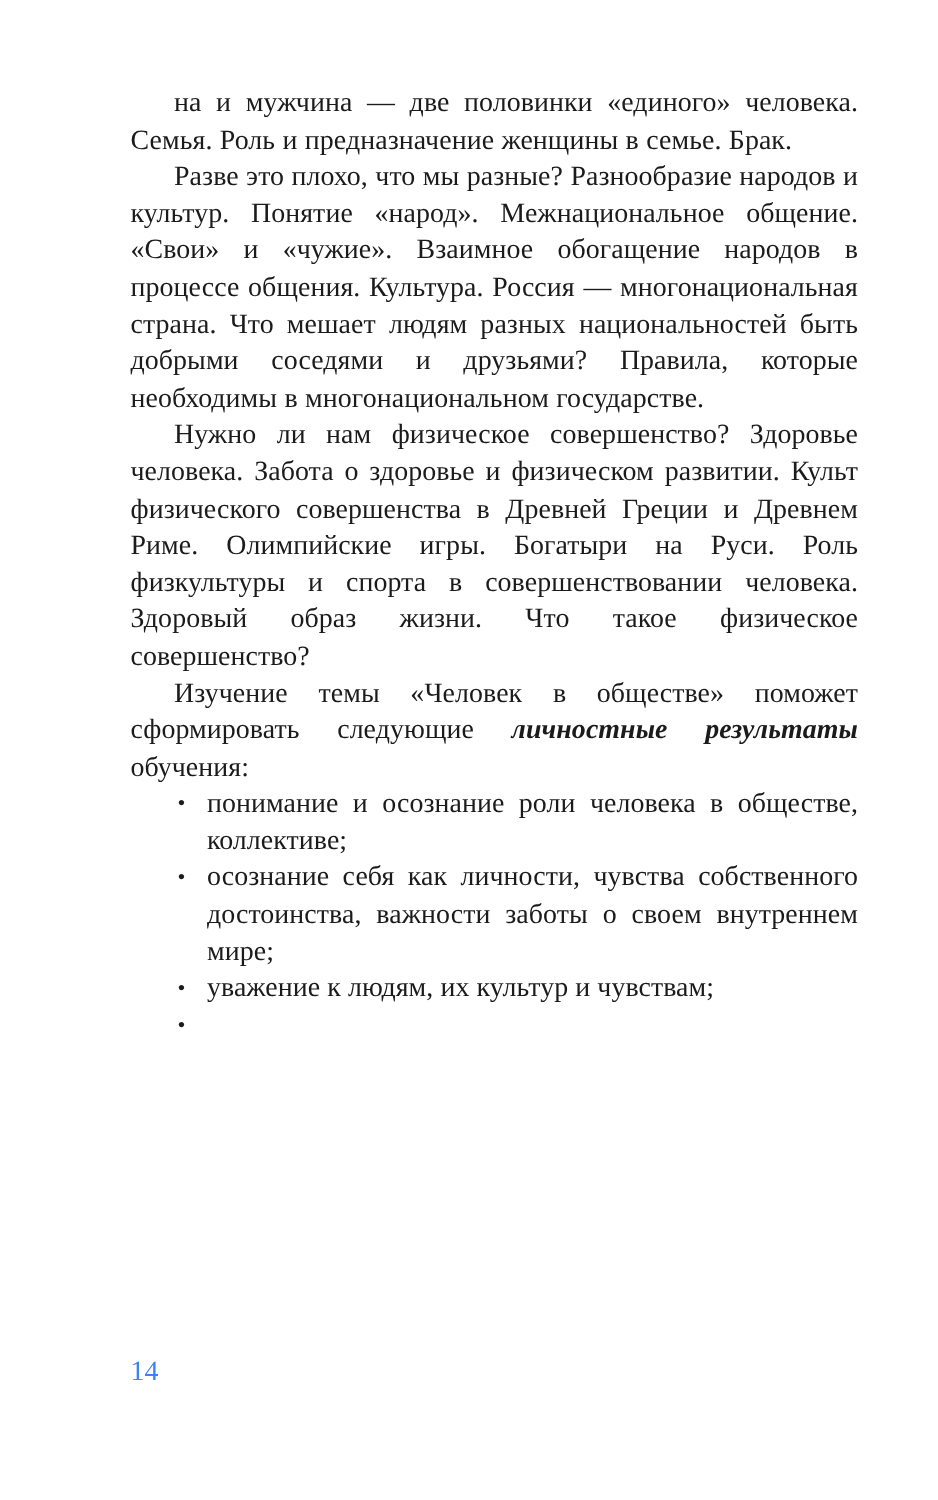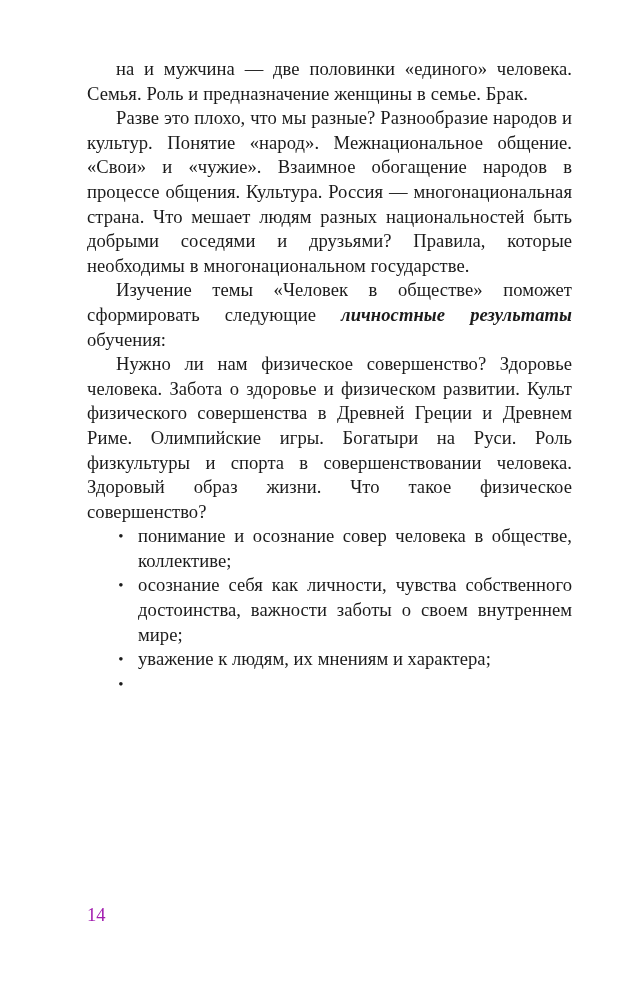--- a/index.html
+++ b/index.html
@@ -81,46 +81,46 @@
   ul.bullet-list li:last-child {
     text-align: justify;
   }
 
   .page-number {
     position: absolute;
     left: 71px;
     top: 903px;
     font-size: 18.6px;
     line-height: 24.6px;
-    color: #a21caf;
+    color: #3b82f6;
   }
 </style>
 </head>
 <body>
 
 <div class="page">
 
   <div class="text-block">
 
     <p class="para">на и мужчина — две половинки «единого» челове­ка. Семья. Роль и предназначение женщины в се­мье. Брак.</p>
 
     <p class="para">Разве это плохо, что мы разные? Разнообразие народов и культур. Понятие «народ». Межнаци­ональное общение. «Свои» и «чужие». Взаимное обогащение народов в процессе общения. Культура. Россия — многонациональная страна. Что мешает людям разных национальностей быть добрыми со­седями и друзьями? Правила, которые необходимы в многонациональном государстве.</p>
 
 
+    <p class="para">Нужно ли нам физическое совершенство? Здоро­вье человека. Забота о здоровье и физическом раз­витии. Культ физического совершенства в Древней Греции и Древнем Риме. Олимпийские игры. Бога­тыри на Руси. Роль физкультуры и спорта в совер­шенствовании человека. Здоровый образ жизни. Что такое физическое совершенство?</p>
+
     <p class="para"><span>Изучение темы «Человек в обществе» поможет сформировать следующие </span><em class="emph">личностные резуль­таты</em><span> обучения:</span></p>
-
-    <p class="para">Нужно ли нам физическое совершенство? Здоро­вье человека. Забота о здоровье и физическом раз­витии. Культ физического совершенства в Древней Греции и Древнем Риме. Олимпийские игры. Бога­тыри на Руси. Роль физкультуры и спорта в совер­шенствовании человека. Здоровый образ жизни. Что такое физическое совершенство?</p>
 
     <ul class="bullet-list">
 
-      <li><span class="bullet-dot">•</span><span>понимание и осознание совер человека в обще­стве, коллективе;</span></li>
+      <li><span class="bullet-dot">•</span><span>понимание и осознание роли человека в обще­стве, коллективе;</span></li>
 
       <li><span class="bullet-dot">•</span><span>осознание себя как личности, чувства собст­венного достоинства, важности заботы о своем внутреннем мире;</span></li>
 
-      <li><span class="bullet-dot">•</span><span>уважение к людям, их мнениям и характера;</span></li>
+      <li><span class="bullet-dot">•</span><span>уважение к людям, их культур и чувствам;</span></li>
 
       <li><span class="bullet-dot">•</span></li>
 
     </ul>
 
   </div>
 
   <div class="page-number">14</div>
 
 </div>

